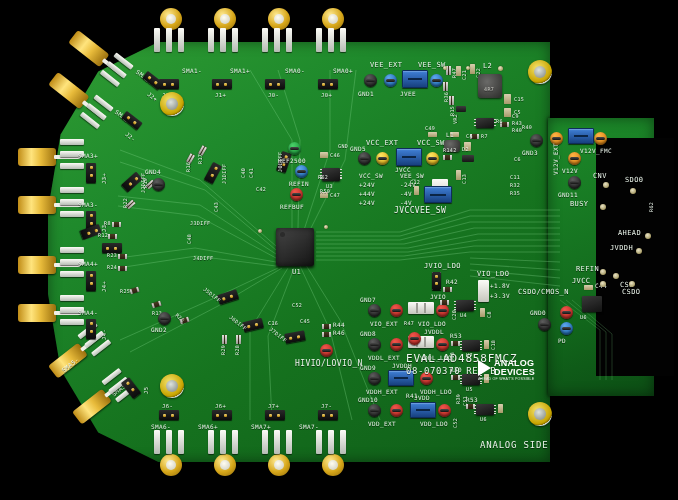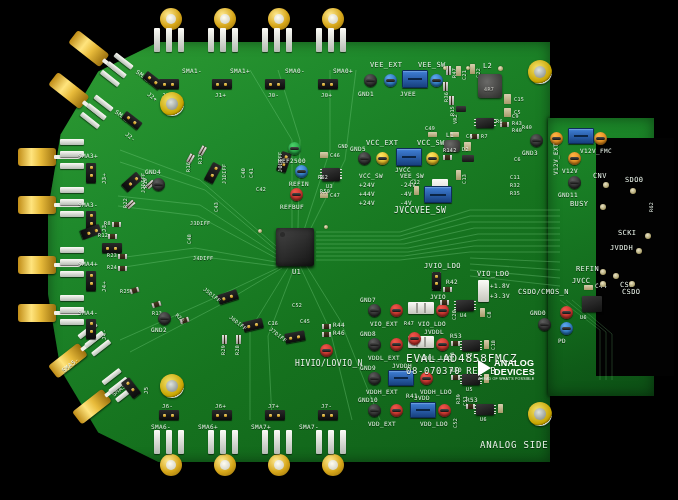--- a/index.html
+++ b/index.html
@@ -752,21 +752,21 @@
 
   <div class="via" style="left:603px;top:182px"></div>
   <div class="silk s7" style="left:593px;top:172px">CNV</div>
   <div class="via" style="left:630px;top:188px"></div>
   <div class="silk s7" style="left:625px;top:176px">SDO0</div>
   <div class="via" style="left:600px;top:204px"></div>
   <div class="silk s7" style="left:570px;top:200px">BUSY</div>
   <div class="silk s5 rot90" style="left:648px;top:212px">R62</div>
 
   <div class="via" style="left:645px;top:233px"></div>
-  <div class="silk s7" style="left:618px;top:229px">SCKI</div>
+  <div class="silk s7" style="left:618px;top:229px">AHEAD</div>
   <div class="via" style="left:636px;top:248px"></div>
   <div class="silk s7" style="left:610px;top:244px">JVDDH</div>
   <div class="via" style="left:600px;top:269px"></div>
   <div class="silk s7" style="left:576px;top:265px">REFIN</div>
   <div class="via" style="left:600px;top:281px"></div>
   <div class="silk s7" style="left:572px;top:277px">JVCC</div>
   <div class="via" style="left:613px;top:273px"></div>
   <div class="silk s7" style="left:620px;top:281px">CSB</div>
   <div class="via" style="left:629px;top:281px"></div>
   <div class="silk s7" style="left:622px;top:288px">CSDO</div>

